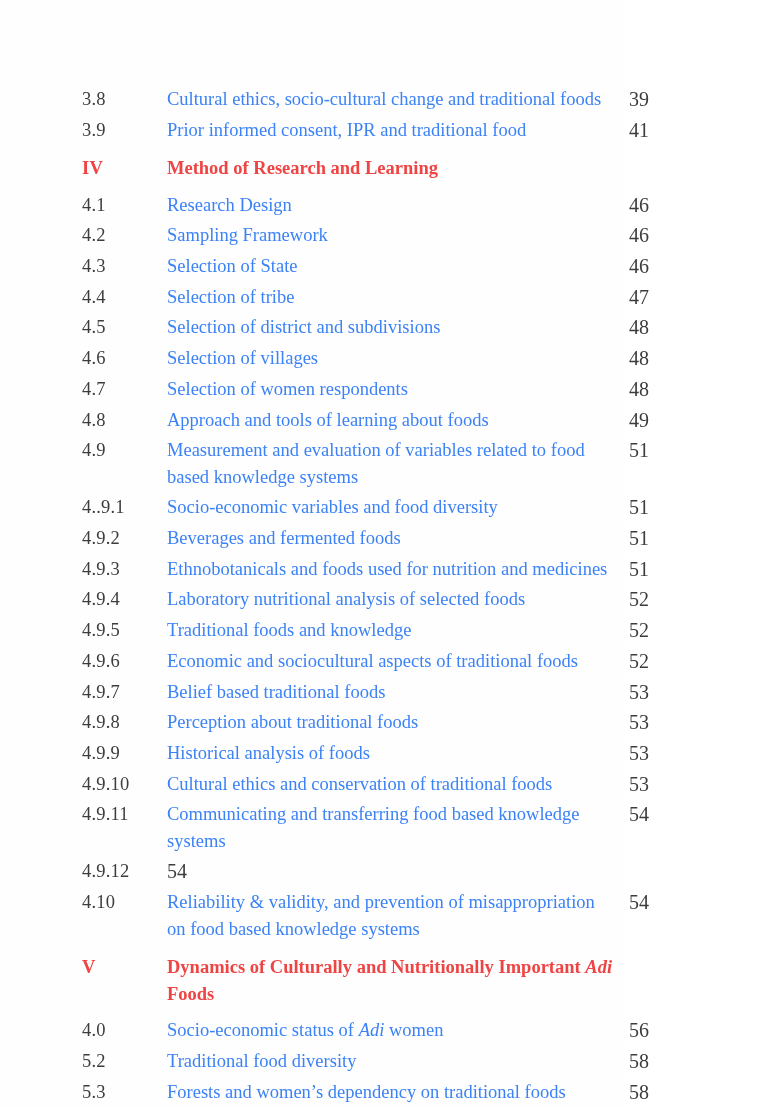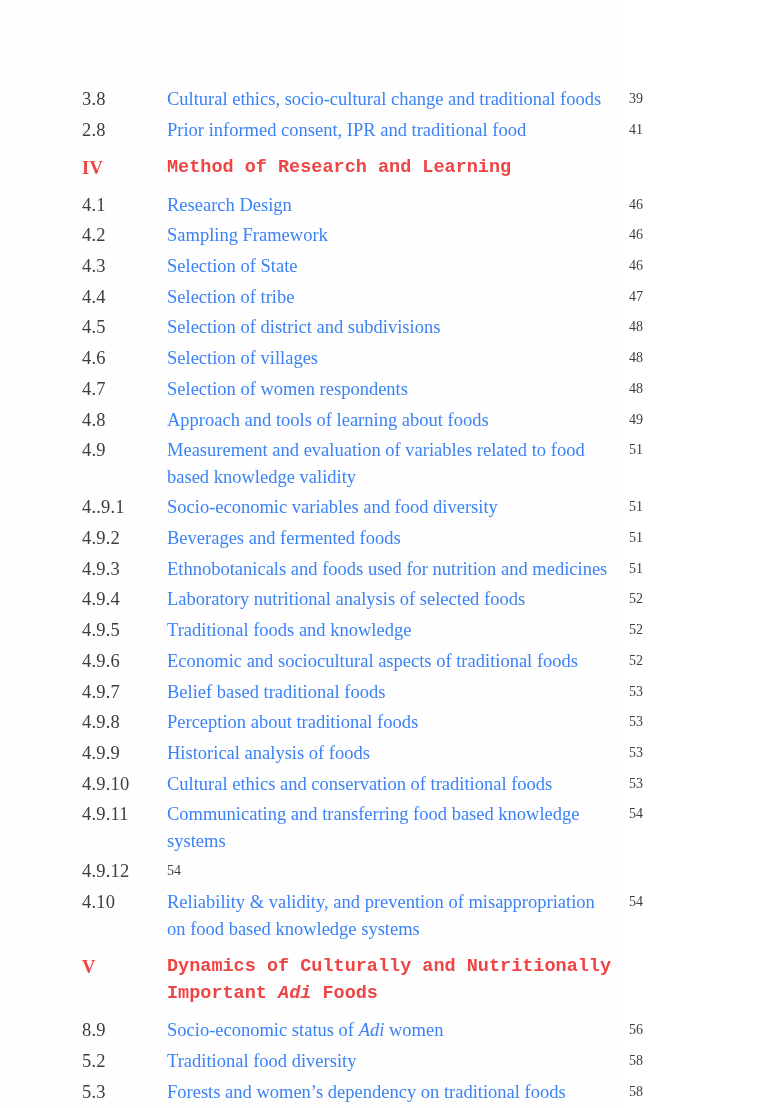--- a/index.html
+++ b/index.html
@@ -47,53 +47,52 @@
     flex: 1 1 auto;
     font-size: 18.5px;
     line-height: 26.5px;
     color: #3b82f6;
     padding-right: 14px;
     max-width: 448px;
   }
   .col-page {
     flex: 0 0 60px;
     text-align: left;
-    font-size: 14px;
+    font-size: 20px;
     line-height: 26.5px;
     color: #3d3d3d;
   }
   .row.chapter {
     margin-top: 12px;
     margin-bottom: 10px;
   }
   .row.chapter .col-num,
   .row.chapter .col-title {
     font-weight: bold;
     color: #ef4444;
   }
   .row.chapter .col-title {
     max-width: 470px;
-    font-family: Liberation Mono, monospace;
   }
   i {
     font-style: italic;
   }
 </style>
 </head>
 <body>
 
 <div class="page">
   <div class="toc" id="toc-list">
       <div class="row">
         <div class="col-num">3.8</div>
         <div class="col-title">Cultural ethics, socio-cultural change and traditional foods</div>
         <div class="col-page">39</div>
       </div>
       <div class="row">
-        <div class="col-num">2.8</div>
+        <div class="col-num">3.9</div>
         <div class="col-title">Prior informed consent, IPR and traditional food</div>
         <div class="col-page">41</div>
       </div>
       <div class="row chapter">
         <div class="col-num">IV</div>
         <div class="col-title">Method of Research and Learning</div>
         <div class="col-page"></div>
       </div>
       <div class="row">
         <div class="col-num">4.1</div>
@@ -130,21 +129,21 @@
         <div class="col-title">Selection of women respondents</div>
         <div class="col-page">48</div>
       </div>
       <div class="row">
         <div class="col-num">4.8</div>
         <div class="col-title">Approach and tools of learning about foods</div>
         <div class="col-page">49</div>
       </div>
       <div class="row">
         <div class="col-num">4.9</div>
-        <div class="col-title">Measurement and evaluation of variables related to food based knowledge validity</div>
+        <div class="col-title">Measurement and evaluation of variables related to food based knowledge systems</div>
         <div class="col-page">51</div>
       </div>
       <div class="row">
         <div class="col-num">4..9.1</div>
         <div class="col-title">Socio-economic variables and food diversity</div>
         <div class="col-page">51</div>
       </div>
       <div class="row">
         <div class="col-num">4.9.2</div>
         <div class="col-title">Beverages and fermented foods</div>
@@ -203,21 +202,21 @@
         <div class="col-num">4.10</div>
         <div class="col-title">Reliability &amp; validity, and prevention of misappropriation on food based knowledge systems</div>
         <div class="col-page">54</div>
       </div>
       <div class="row chapter">
         <div class="col-num">V</div>
         <div class="col-title">Dynamics of Culturally and Nutritionally Important <i>Adi</i> Foods</div>
         <div class="col-page"></div>
       </div>
       <div class="row">
-        <div class="col-num">8.9</div>
+        <div class="col-num">4.0</div>
         <div class="col-title">Socio-economic status of <i>Adi</i> women</div>
         <div class="col-page">56</div>
       </div>
       <div class="row">
         <div class="col-num">5.2</div>
         <div class="col-title">Traditional food diversity</div>
         <div class="col-page">58</div>
       </div>
       <div class="row">
         <div class="col-num">5.3</div>

